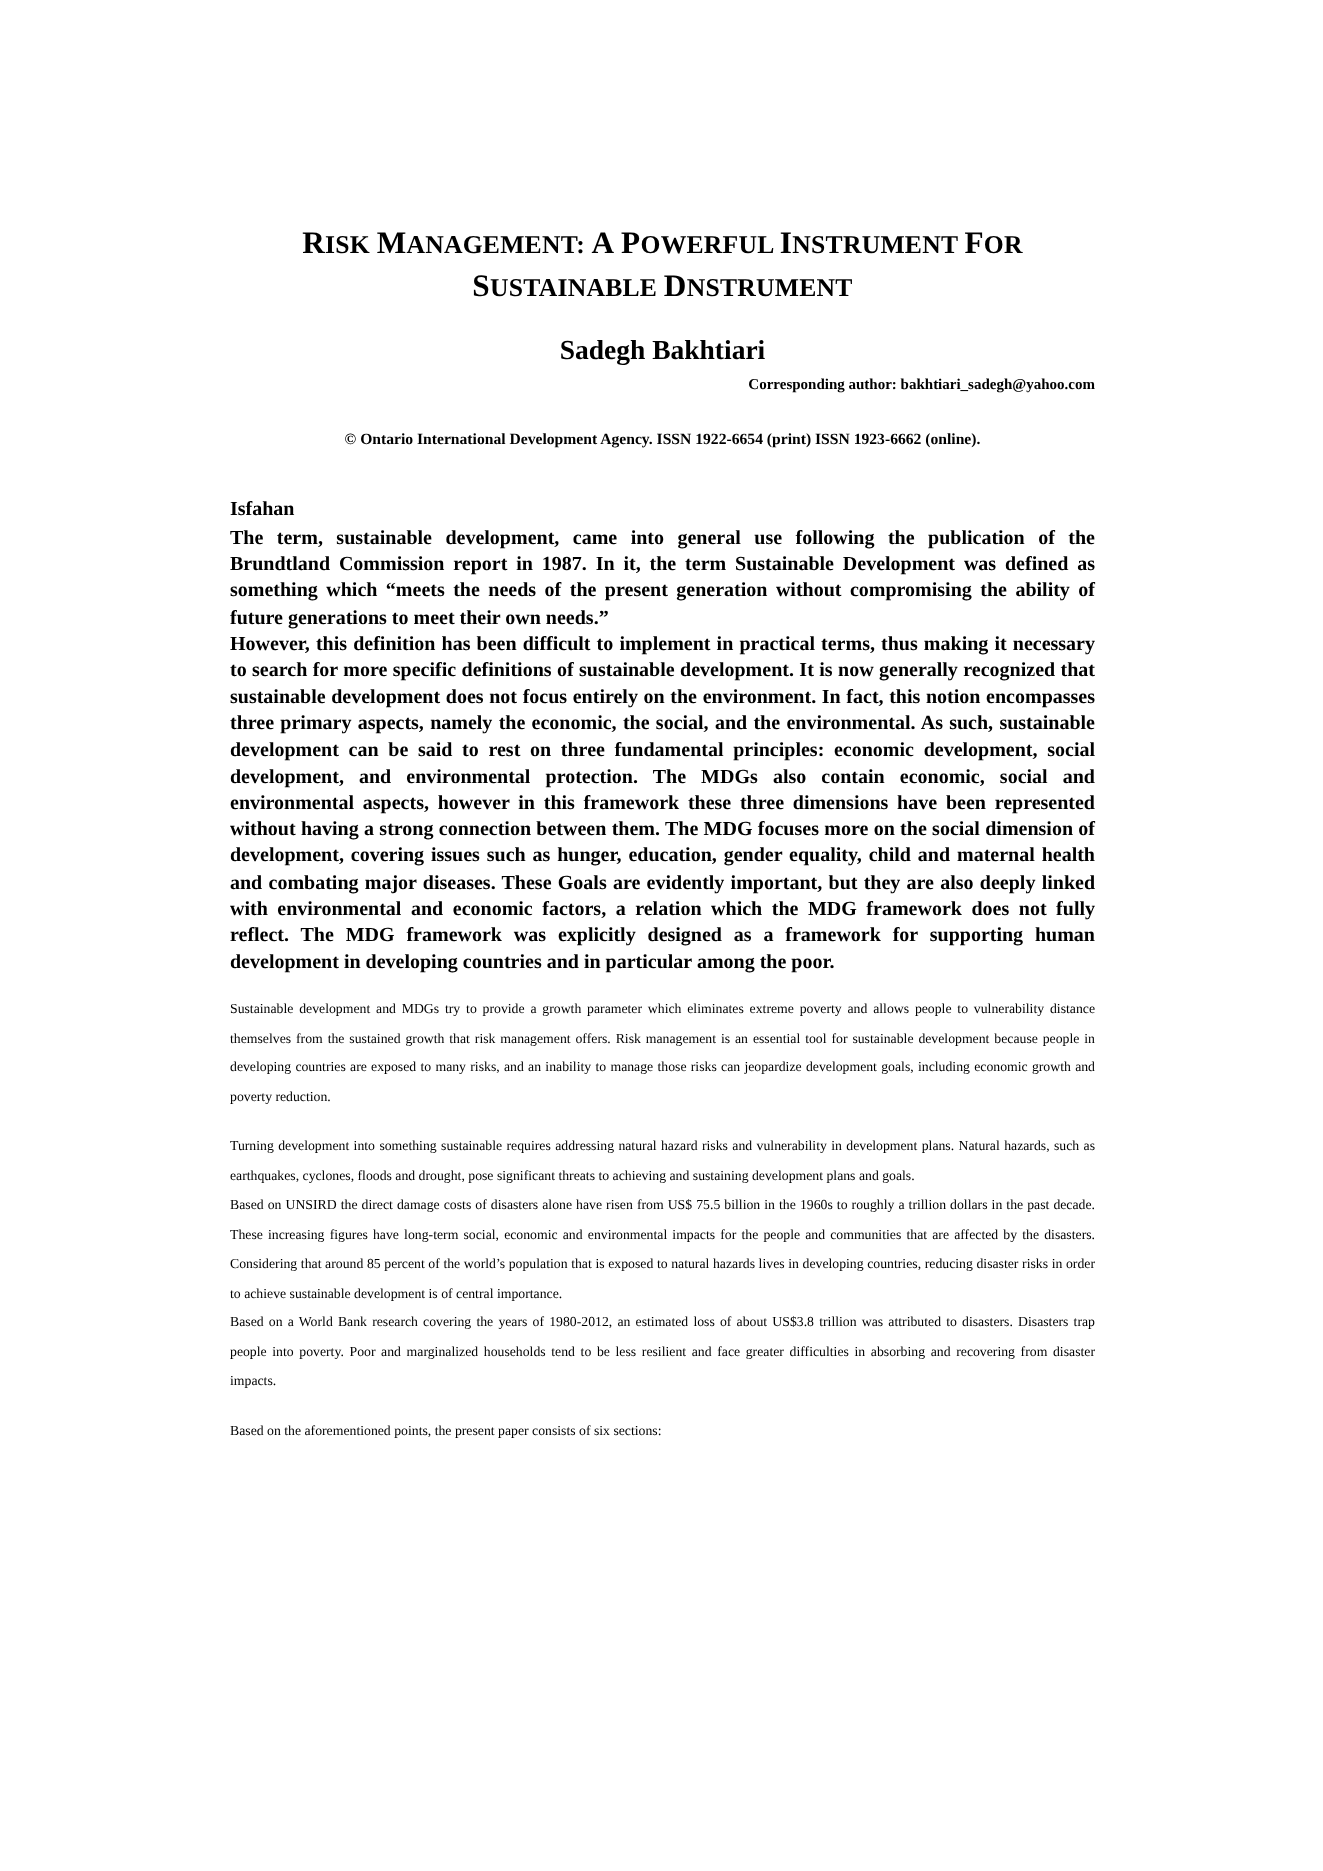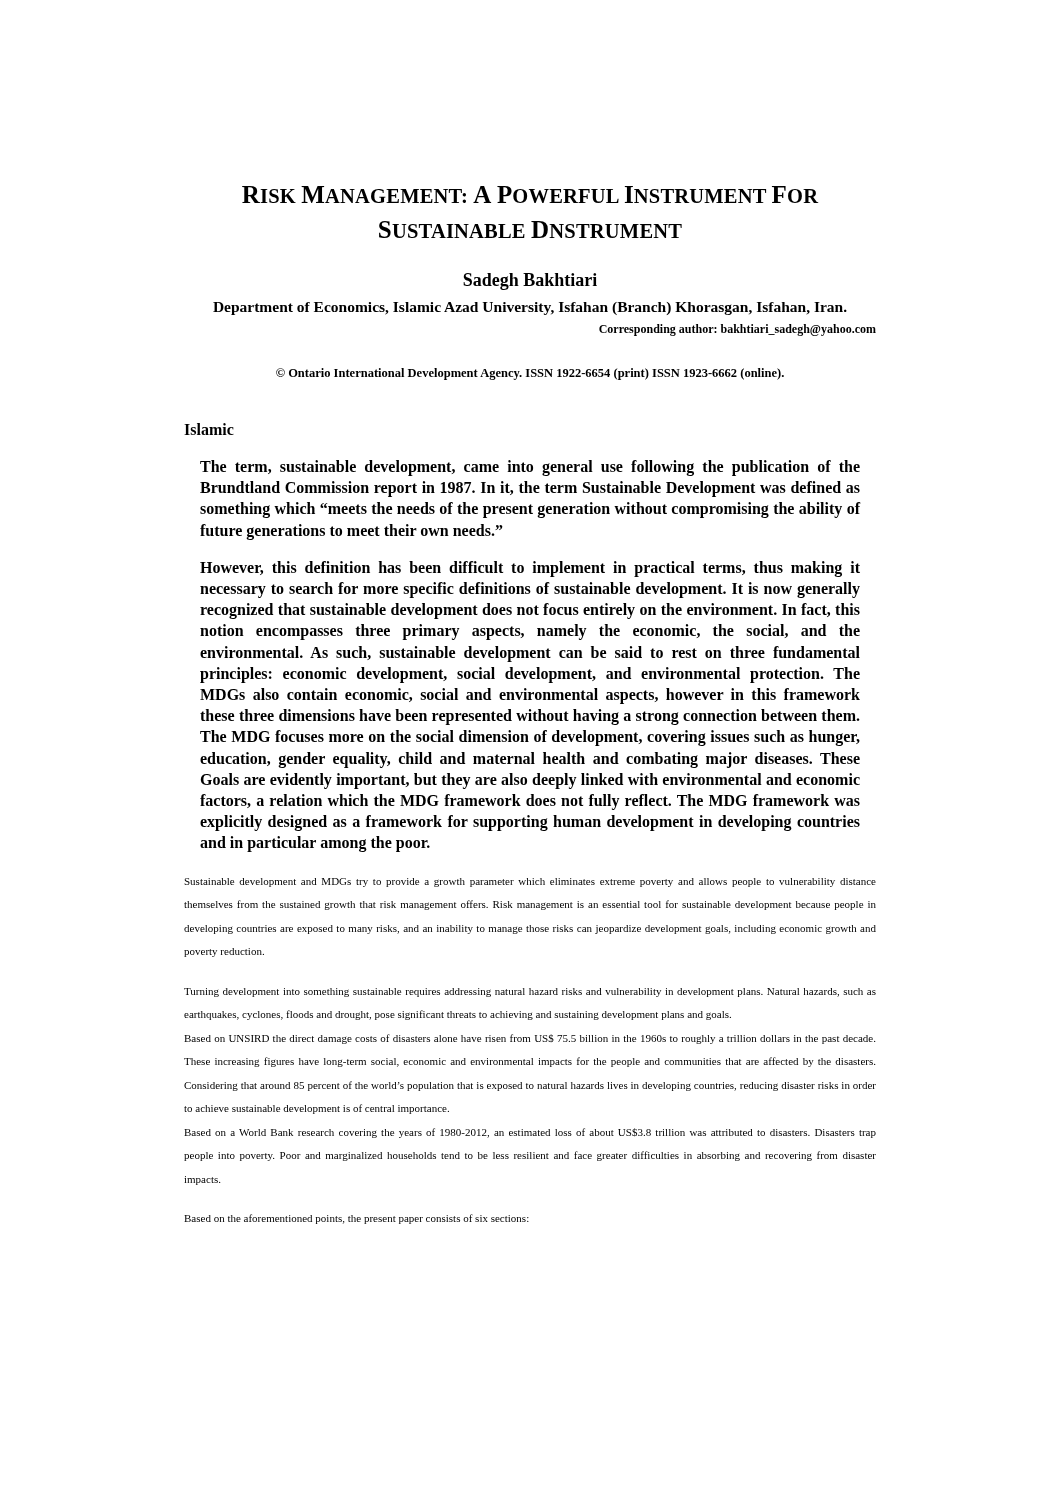--- a/index.html
+++ b/index.html
@@ -40,21 +40,21 @@
     margin: 0 0 20px 0;
   }
   .title .sc {
     font-size: 20.5px;
   }
 
   
   .author {
     text-align: center;
     font-weight: bold;
-    font-size: 18px;
+    font-size: 22px;
     line-height: 24px;
     margin: 0 0 4px 0;
   }
   .affil {
     text-align: center;
     font-weight: bold;
     font-size: 15.5px;
     line-height: 22px;
     margin: 0;
   }
@@ -85,21 +85,21 @@
     font-weight: bold;
     font-size: 16px;
     line-height: 21px;
     margin: 0 0 2px 0;
   }
   .abs-p {
     font-weight: bold;
     font-size: 16px;
     line-height: 21.2px;
     text-align: justify;
-    margin: 16px;
+    margin: 0;
   }
 
   
   .body-p {
     font-size: 11px;
     line-height: 23.5px;
     text-align: justify;
     margin: 0 0 16px 0;
     font-family: Liberation Serif, serif;
   }
@@ -115,26 +115,25 @@
 
 <div class="page">
   <div class="content">
 
     <h1 class="title">
       <span class="sc"><span><span style="font-size: 25px;">R</span><span style="font-size: 20.5px;">ISK</span></span> <span><span style="font-size: 25px;">M</span><span style="font-size: 20.5px;">ANAGEMENT:</span></span> <span><span style="font-size: 25px;">A</span><span style="font-size: 20.5px;"></span></span> <span><span style="font-size: 25px;">P</span><span style="font-size: 20.5px;">OWERFUL</span></span> <span><span style="font-size: 25px;">I</span><span style="font-size: 20.5px;">NSTRUMENT</span></span> <span><span style="font-size: 25px;">F</span><span style="font-size: 20.5px;">OR</span></span></span><br>
       <span class="sc"><span><span style="font-size: 25px;">S</span><span style="font-size: 20.5px;">USTAINABLE</span></span> <span><span style="font-size: 25px;">D</span><span style="font-size: 20.5px;">NSTRUMENT</span></span></span>
     </h1>
 
     <p class="author">Sadegh Bakhtiari</p>
-    <p class="affil">Department of Economics, Islamic Azad University, Isfahan (Branch) Khorasgan, Isfahan, Iran.</p>
     <p class="corresp">Corresponding author: bakhtiari_sadegh@yahoo.com</p>
 
     <p class="issn">© Ontario International Development Agency. ISSN 1922-6654 (print) ISSN 1923-6662 (online).</p>
 
-    <p class="abs-head">Islamic</p>
+    <p class="abs-head">Isfahan</p>
     <p class="abs-p">The term, sustainable development, came into general use following the publication of the Brundtland Commission report in 1987. In it, the term Sustainable Development was defined as something which “meets the needs of the present generation without compromising the ability of future generations to meet their own needs.”</p>
     <p class="abs-p">However, this definition has been difficult to implement in practical terms, thus making it necessary to search for more specific definitions of sustainable development. It is now generally recognized that sustainable development does not focus entirely on the environment. In fact, this notion encompasses three primary aspects, namely the economic, the social, and the environmental. As such, sustainable development can be said to rest on three fundamental principles: economic development, social development, and environmental protection. The MDGs also contain economic, social and environmental aspects, however in this framework these three dimensions have been represented without having a strong connection between them. The MDG focuses more on the social dimension of development, covering issues such as hunger, education, gender equality, child and maternal health and combating major diseases. These Goals are evidently important, but they are also deeply linked with environmental and economic factors, a relation which the MDG framework does not fully reflect. The MDG framework was explicitly designed as a framework for supporting human development in developing countries and in particular among the poor.</p>
 
     <p class="body-p gap-top">Sustainable development and MDGs try to provide a growth parameter which eliminates extreme poverty and allows people to vulnerability distance themselves from the sustained growth that risk management offers. Risk management is an essential tool for sustainable development because people in developing countries are exposed to many risks, and an inability to manage those risks can jeopardize development goals, including economic growth and poverty reduction.</p>
     <p class="body-p tight">Turning development into something sustainable requires addressing natural hazard risks and vulnerability in development plans. Natural hazards, such as earthquakes, cyclones, floods and drought, pose significant threats to achieving and sustaining development plans and goals.</p>
     <p class="body-p tight">Based on UNSIRD the direct damage costs of disasters alone have risen from US$ 75.5 billion in the 1960s to roughly a trillion dollars in the past decade. These increasing figures have long-term social, economic and environmental impacts for the people and communities that are affected by the disasters. Considering that around 85 percent of the world’s population that is exposed to natural hazards lives in developing countries, reducing disaster risks in order to achieve sustainable development is of central importance.</p>
     <p class="body-p">Based on a World Bank research covering the years of 1980-2012, an estimated loss of about US$3.8 trillion was attributed to disasters. Disasters trap people into poverty. Poor and marginalized households tend to be less resilient and face greater difficulties in absorbing and recovering from disaster impacts.</p>
     <p class="body-p">Based on the aforementioned points, the present paper consists of six sections:</p>
 
   </div>

